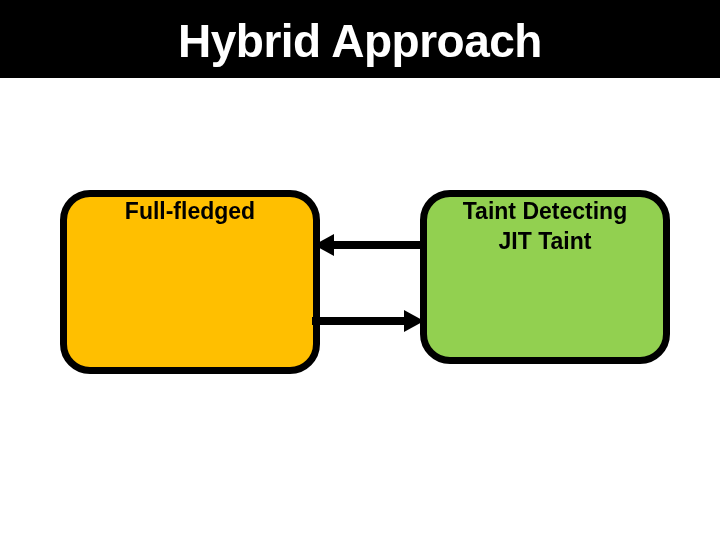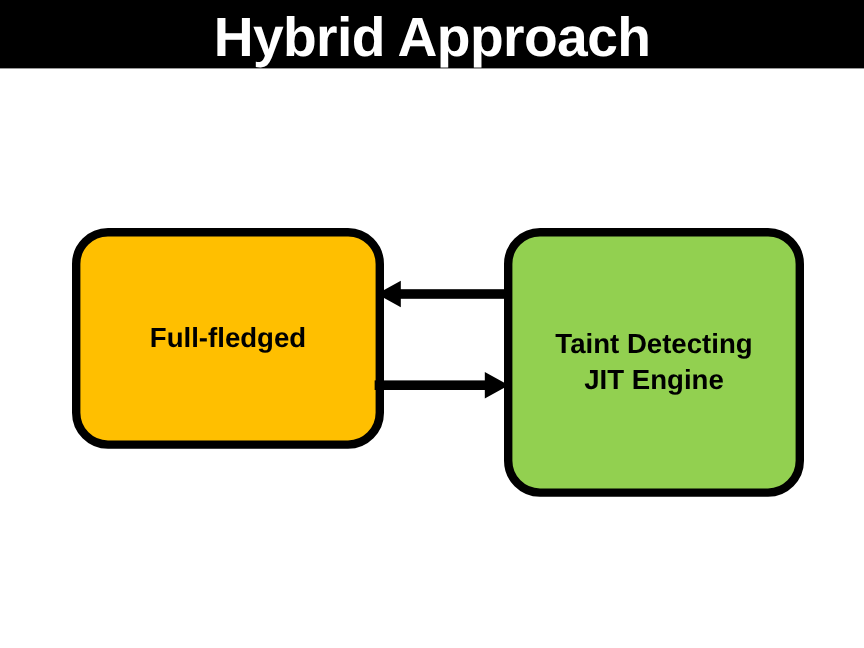--- a/index.html
+++ b/index.html
@@ -14,21 +14,21 @@
     overflow: hidden;
     font-family: "Liberation Sans", sans-serif;
   }
 
   
   .title-banner {
     position: absolute;
     left: 0;
     top: 0;
     width: 720px;
-    height: 57px;
+    height: 78px;
     background: #000000;
     display: flex;
     align-items: center;
     justify-content: center;
     box-sizing: border-box;
   }
   .title-text {
     color: #ffffff;
     font-family: "Liberation Sans", sans-serif;
     font-weight: bold;
@@ -49,21 +49,21 @@
     background: #ffffff;
   }
 
   
   .proc-box {
     position: absolute;
     box-sizing: border-box;
     border: 7px solid #000000;
     border-radius: 30px;
     display: flex;
-    align-items: center;
+    align-items: flex-start;
     justify-content: center;
     text-align: center;
   }
   .proc-box .label {
     color: #000000;
     font-family: "Liberation Sans", sans-serif;
     font-weight: bold;
     line-height: 1.30;
     padding: 0 8px;
   }
@@ -76,21 +76,21 @@
     background: #FFBF00;
   }
   #box-interpreter .label {
     font-size: 23px;
   }
 
   #box-jit {
     left: 420px;
     top: 112px;       
     width: 250px;     
-    height: 224px;    
+    height: 174px;    
     background: #92D050;
   }
   #box-jit .label {
     font-size: 23px;
   }
 
   
   .arrow {
     position: absolute;
     height: 34px;
@@ -120,21 +120,21 @@
 
   <div class="proc-box" id="box-interpreter">
     <div class="label">
       <div>Full-fledged</div>
     </div>
   </div>
 
   <div class="proc-box" id="box-jit">
     <div class="label">
       <div>Taint Detecting</div>
-      <div>JIT Engine</div>
+      <div>JIT Taint</div>
     </div>
   </div>
 
   <div class="arrow" id="arrow-jit-to-interpreter">
     <svg width="114" height="34" viewBox="0 0 114 34" xmlns="http://www.w3.org/2000/svg">
       <rect x="16" y="13" width="98" height="8" fill="#000000"></rect>
       <polygon points="2,17 22,6 22,28" fill="#000000"></polygon>
     </svg>
   </div>
 

